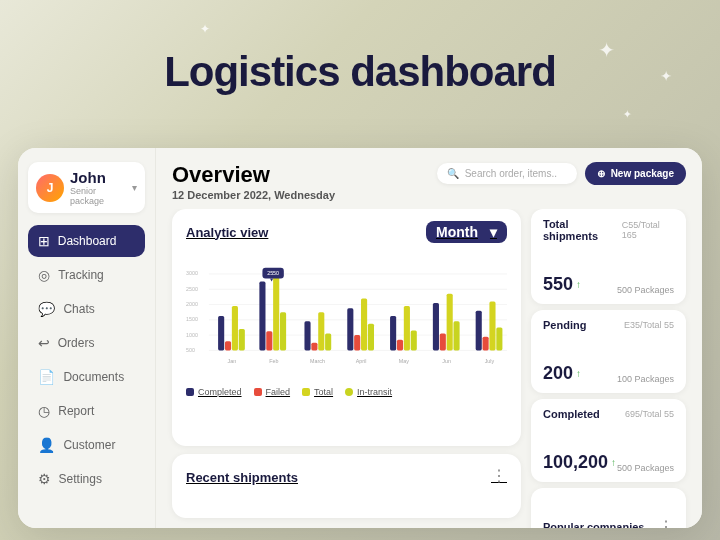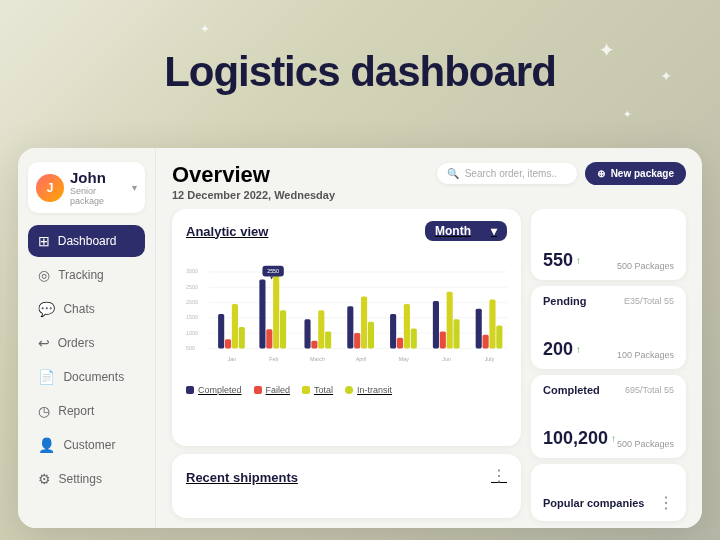--- a/index.html
+++ b/index.html
@@ -168,25 +168,25 @@
       justify-content: space-between;
       align-items: center;
       margin-bottom: 8px;
     }
     .analytic-title { font-size: 13px; font-weight: 700; color: #1a1a3e; }
     .month-btn {
       background: #2d2d6b;
       color: white;
       border-radius: 8px;
       padding: 3px 10px;
-      font-size: 12px;
+      font-size: 14px;
       font-weight: 600;
       display: flex;
       align-items: center;
-      gap: 20px;
+      gap: 12px;
       cursor: pointer;
     }
     .chart-container {
       position: relative;
       height: 130px;
     }
     .chart-svg { width: 100%; height: 100%; }
     .chart-legend {
       display: flex;
       gap: 12px;
@@ -445,20 +445,24 @@
             <span class="recent-title">Recent shipments</span>
             <span class="dots-btn">⋮</span>
           </div>
         </div>
 
       </div>
 
       <div class="stats-column">
 
         <div class="stat-card">
+          <div class="stat-header">
+            <span class="stat-label">Total shipments</span>
+            <span class="stat-percent">C55/Total 165</span>
+          </div>
           <div class="stat-value-row">
             <div class="stat-value">
               <span>550</span>
               <span class="stat-arrow">↑</span>
             </div>
             <span class="stat-packages">500 Packages</span>
           </div>
         </div>
 
         <div class="stat-card">

